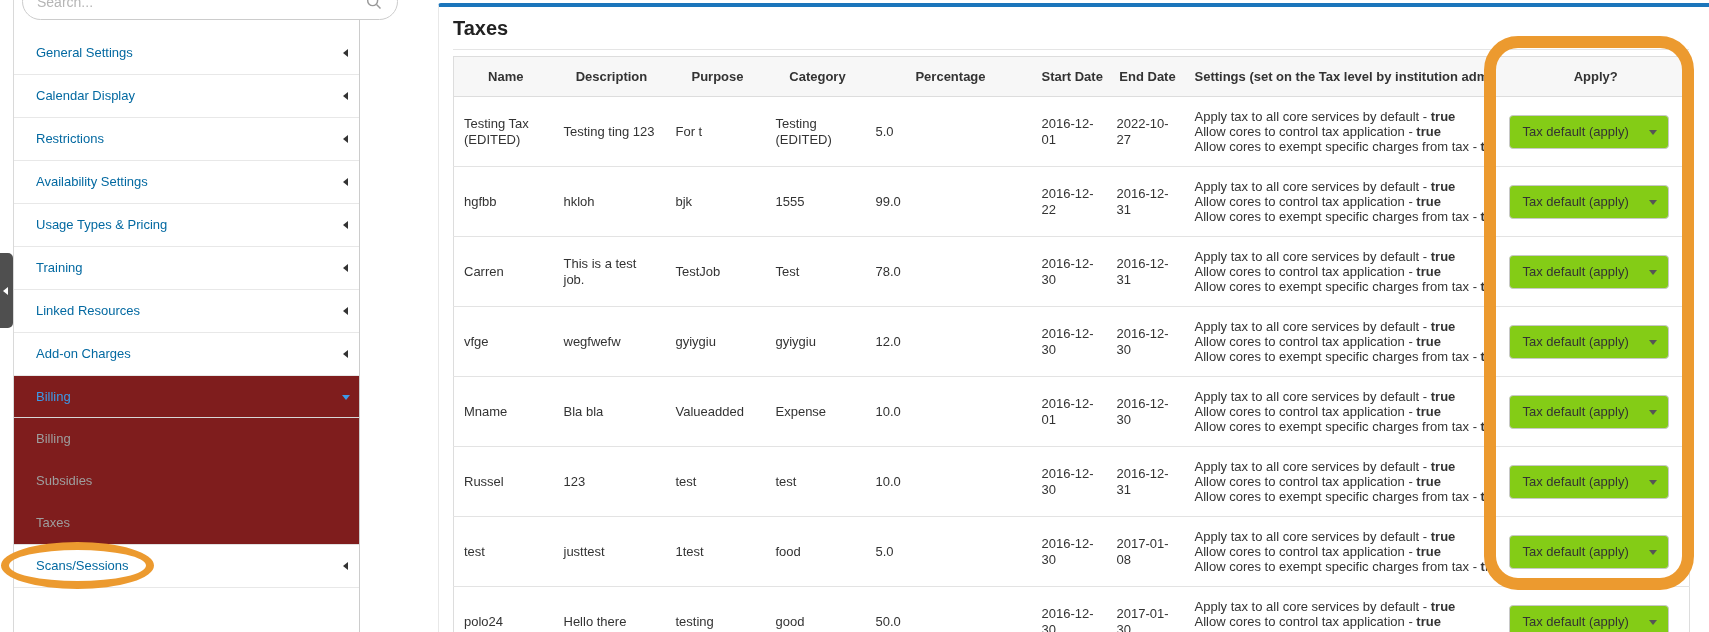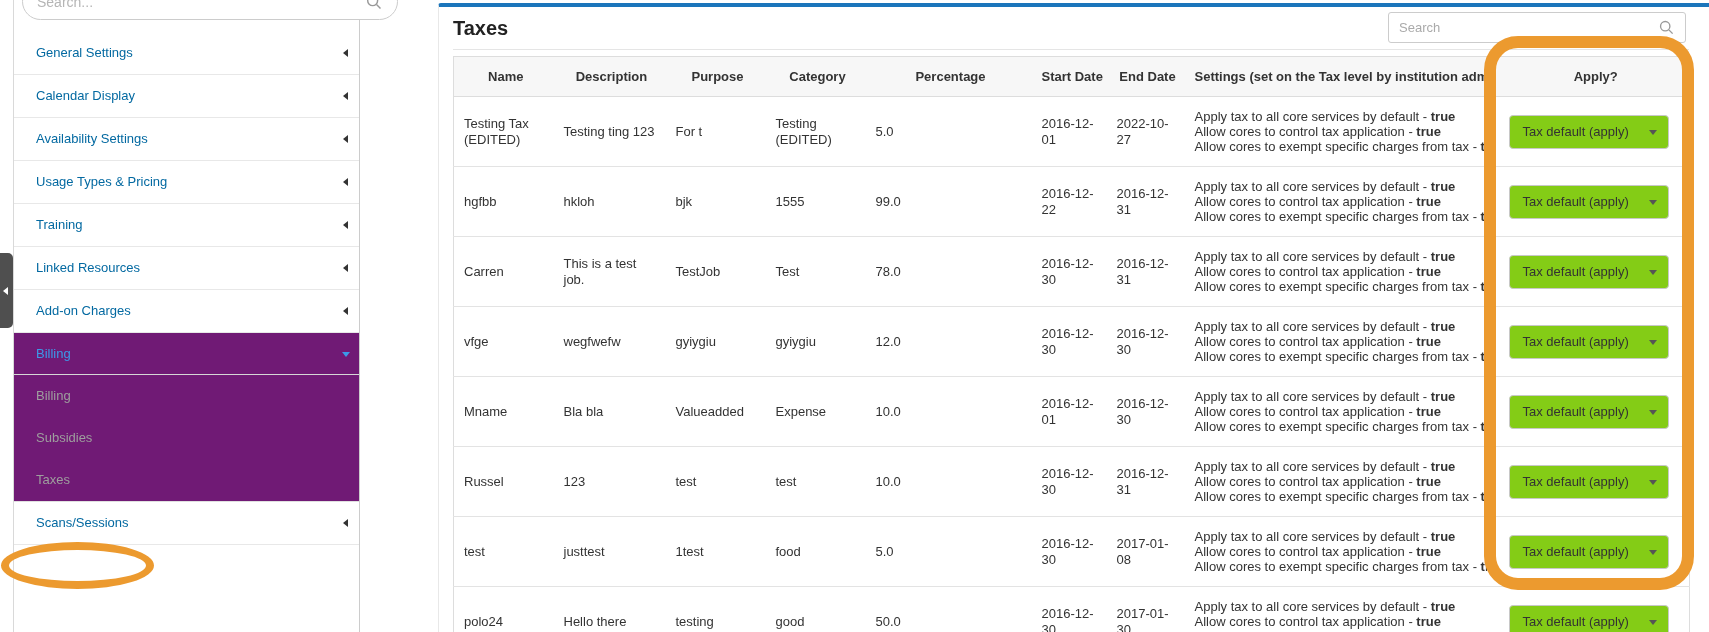--- a/index.html
+++ b/index.html
@@ -30,21 +30,21 @@
   .side-search svg{flex:0 0 auto;}
   .side-nav{position:absolute;top:32px;left:0;right:0;}
   .side-nav ul{list-style:none;}
   .side-item{position:relative;height:43px;line-height:42px;padding-left:22px;
     font-size:13px;color:#0369a1;border-bottom:1px solid #e8e8e8;cursor:pointer;background:#fff;}
   .side-item:first-child{border-top:0;}
   .tri-left{position:absolute;right:11px;top:50%;margin-top:-4px;width:0;height:0;
     border-top:4px solid transparent;border-bottom:4px solid transparent;border-right:5px solid #333;}
   .tri-down{position:absolute;right:9px;top:50%;margin-top:-2px;width:0;height:0;
     border-left:4px solid transparent;border-right:4px solid transparent;border-top:5px solid var(--blue-link);}
-  .billing-block{background:#701a75;}
+  .billing-block{background:#7f1d1d;}
   .billing-parent{position:relative;height:42px;line-height:42px;padding-left:22px;
     font-size:13px;color:var(--blue-link);border-bottom:1px solid #d7d7d7;cursor:pointer;}
   .billing-sub{height:42px;line-height:42px;padding-left:22px;font-size:13px;color:#9e9e9e;cursor:pointer;}
   .billing-block{border-bottom:1px solid #e0e0e0;}
 
   
   .card{position:absolute;left:438px;top:3px;width:1271px;height:640px;
     background:#fff;border-top:4px solid var(--blue-top);border-left:1px solid #e8e8e8;
     border-radius:3px 0 0 0;}
   .card-title{position:absolute;left:14px;top:10px;font-size:20px;font-weight:bold;color:#222;}
@@ -92,20 +92,21 @@
       <line x1="12.8" y1="12.8" x2="17.2" y2="17.2" stroke="#999" stroke-width="1.6"></line>
     </svg>
   </div>
   <div class="side-nav">
     <div id="side-groups">
         <ul>
           <li class="side-item"><span>General Settings</span><span class="tri-left"></span></li>
         </ul>
         <ul>
           <li class="side-item"><span>Calendar Display</span><span class="tri-left"></span></li>
+          <li class="side-item"><span>Restrictions</span><span class="tri-left"></span></li>
         </ul>
         <ul>
           <li class="side-item"><span>Availability Settings</span><span class="tri-left"></span></li>
           <li class="side-item"><span>Usage Types &amp; Pricing</span><span class="tri-left"></span></li>
           <li class="side-item"><span>Training</span><span class="tri-left"></span></li>
           <li class="side-item"><span>Linked Resources</span><span class="tri-left"></span></li>
           <li class="side-item"><span>Add-on Charges</span><span class="tri-left"></span></li>
         </ul>
       </div>
     <div class="billing-block">
@@ -120,27 +121,20 @@
         </ul>
     </div>
     <ul id="side-after">
         <li class="side-item"><span>Scans/Sessions</span><span class="tri-left"></span></li>
       </ul>
   </div>
 </div>
 
 <div class="card">
   <div class="card-title">Taxes</div>
-  <div class="card-search">
-    <input type="text" placeholder="Search" style="">
-    <svg width="17" height="17" viewBox="0 0 20 20">
-      <circle cx="8.5" cy="8.5" r="5.5" fill="none" stroke="#999" stroke-width="1.6"></circle>
-      <line x1="12.8" y1="12.8" x2="17.2" y2="17.2" stroke="#999" stroke-width="1.6"></line>
-    </svg>
-  </div>
   <div class="title-divider"></div>
 
   <table class="tax-table">
     <colgroup>
       <col style="width:100px">
         <col style="width:112px">
         <col style="width:100px">
       <col style="width:100px">
         <col style="width:166px">
         <col style="width:75px">

